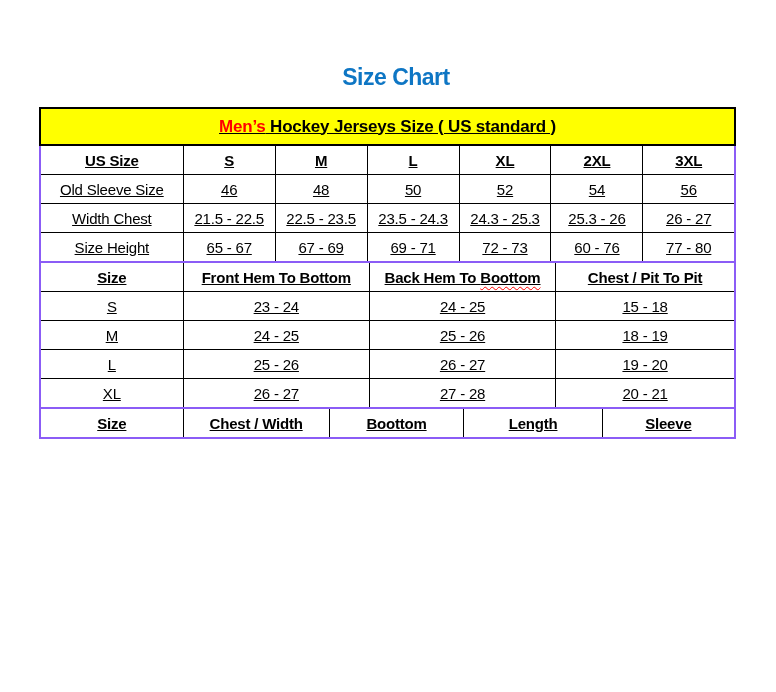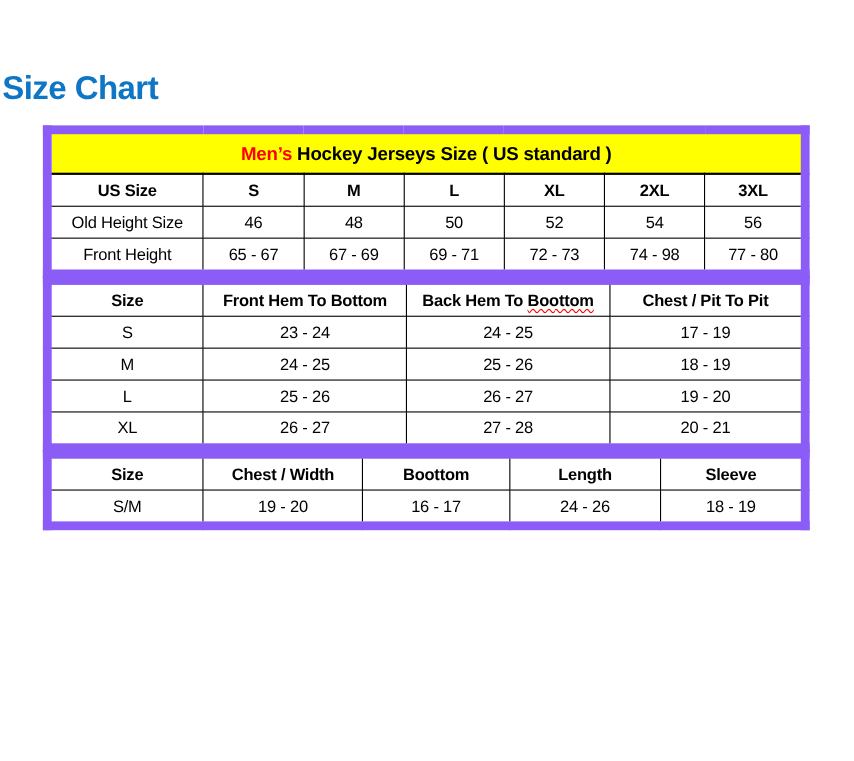--- a/index.html
+++ b/index.html
@@ -2,35 +2,37 @@
 <html><head>
 <meta charset="utf-8">
 <style>
   html, body { margin: 0; padding: 0; background: #ffffff; }
   body {
     width: 776px; height: 692px; overflow: hidden;
     font-family: "Liberation Sans", "DejaVu Sans", sans-serif;
     color: #000;
   }
   .page-title {
-    margin: 64px 0 16px 2px;
-    font-size: 30px;
+    margin: 64px 0 16px 16px;
+    text-align: center;
+    font-size: 23px;
     font-weight: bold;
     letter-spacing: -0.5px;
     color: #0e76c4;
   }
   .chart-wrap {
     width: 697px;
     margin-left: 39px;
   }
   table.size-table {
     width: 100%;
     border-collapse: collapse;
     table-layout: fixed;
-    border: 8px solid #8b5cf6;
+    border: 2px solid #8b5cf6;
+    text-decoration: underline;
   }
   table.size-table.stacked { margin-top: -2px; }
   .size-table th, .size-table td {
     border: 1px solid #000;
     text-align: center;
     vertical-align: middle;
     padding: 1px 2px;
     font-size: 15px;
     letter-spacing: -0.2px;
     overflow: hidden;
@@ -78,35 +80,44 @@
     <tr class="header-row">
       <th>US Size</th>
       <th>S</th>
       <th>M</th>
       <th>L</th>
       <th>XL</th>
       <th>2XL</th>
       <th>3XL</th>
     </tr>
     <tr class="data-row">
-      <td>Old Height Size</td>
+      <td>Old Sleeve Size</td>
       <td>46</td>
       <td>48</td>
       <td>50</td>
       <td>52</td>
       <td>54</td>
       <td>56</td>
     </tr>
     <tr class="data-row">
-      <td>Front Height</td>
+      <td>Width Chest</td>
+      <td>21.5 - 22.5</td>
+      <td>22.5 - 23.5</td>
+      <td>23.5 - 24.3</td>
+      <td>24.3 - 25.3</td>
+      <td>25.3 - 26</td>
+      <td>26 - 27</td>
+    </tr>
+    <tr class="data-row">
+      <td>Size Height</td>
       <td>65 - 67</td>
       <td>67 - 69</td>
       <td>69 - 71</td>
       <td>72 - 73</td>
-      <td>74 - 98</td>
+      <td>60 - 76</td>
       <td>77 - 80</td>
     </tr>
   </tbody>
     </table>
 
   <table class="size-table stacked">
     <colgroup>
       <col style="width:20.6%">
         <col style="width:26.8%">
         <col style="width:26.8%">
@@ -116,21 +127,21 @@
     <tr class="header-row">
       <th>Size</th>
       <th>Front Hem To Bottom</th>
       <th><span>Back Hem To </span><span class="squiggle">Boottom</span></th>
       <th>Chest / Pit To Pit</th>
     </tr>
     <tr class="data-row">
       <td class="row-label-bold">S</td>
       <td>23 - 24</td>
       <td>24 - 25</td>
-      <td>17 - 19</td>
+      <td>15 - 18</td>
     </tr>
     <tr class="data-row">
       <td class="row-label-bold">M</td>
       <td>24 - 25</td>
       <td>25 - 26</td>
       <td>18 - 19</td>
     </tr>
     <tr class="data-row">
       <td class="row-label-bold">L</td>
       <td>25 - 26</td>
@@ -155,23 +166,16 @@
         <col style="width:19.1%">
     </colgroup>
     <tbody>
     <tr class="header-row">
       <th>Size</th>
       <th>Chest / Width</th>
       <th>Boottom</th>
       <th>Length</th>
       <th>Sleeve</th>
     </tr>
-    <tr class="data-row">
-      <td class="row-label-bold">S/M</td>
-      <td>19 - 20</td>
-      <td>16 - 17</td>
-      <td>24 - 26</td>
-      <td>18 - 19</td>
-    </tr>
   </tbody>
     </table>
 
 </div>
 
 </body></html>

